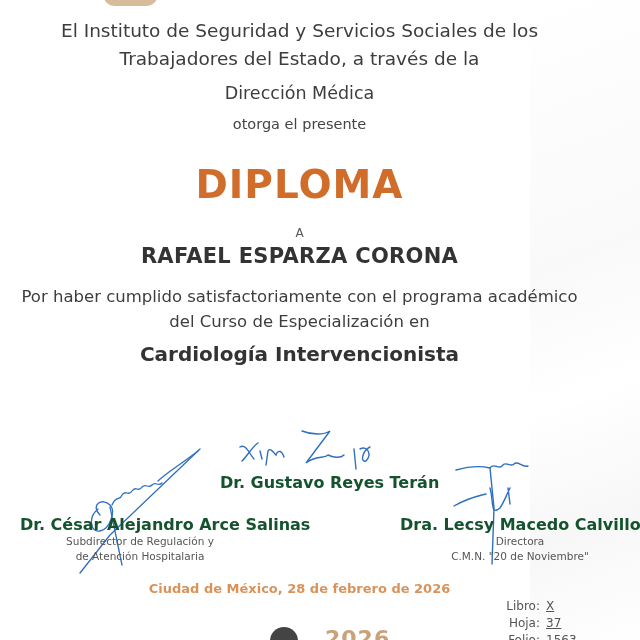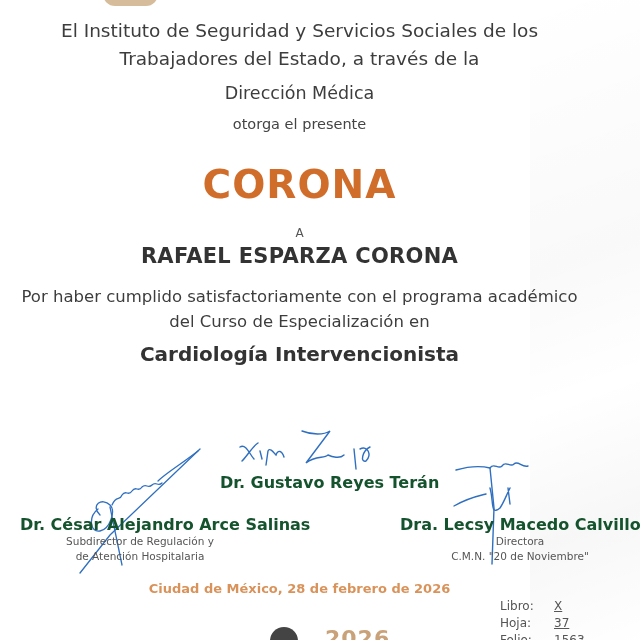--- a/index.html
+++ b/index.html
@@ -35,21 +35,21 @@
   .dates { top: 382px; font-size: 16.5px; color: #3d3d3d; }
   .sig-block { position: absolute; text-align: center; white-space: nowrap; }
   .sig-name { font-size: 16px; font-weight: bold; color: #14532d; }
   .sig-role { font-size: 10.5px; color: #555; line-height: 15px; }
   .sig-center { left: 220px; width: 200px; top: 473px; }
   .sig-left { left: 20px; width: 240px; top: 515px; }
   .sig-right { left: 400px; width: 240px; top: 515px; }
   .signature { position: absolute; pointer-events: none; }
   .city { top: 581px; font-size: 13px; font-weight: bold; color: #d9935a; }
   .registry { position: absolute; left: 500px; top: 598px; font-size: 12px; color: #555; line-height: 17px; }
-  .registry .lbl { display: inline-block; width: 40px; text-align: left; margin-right: 14px; }
+  .registry .lbl { display: inline-block; width: 40px; text-align: right; margin-right: 6px; }
   .registry .val { text-decoration: underline; }
   .bottom-emblem { position: absolute; left: 270px; top: 627px; width: 28px; height: 20px; border-radius: 14px 14px 0 0; background: #444; }
   .bottom-year { position: absolute; left: 325px; top: 626px; font-size: 22px; font-weight: bold; color: #c9a27a; letter-spacing: 1px; }
 </style>
 </head>
 <body>
 
 <div class="page">
   <div class="watermark"></div>
 
@@ -58,21 +58,21 @@
 
   </div>
 
   <div class="center inst">
     <div>El Instituto de Seguridad y Servicios Sociales de los</div>
     <div>Trabajadores del Estado, a través de la</div>
   </div>
 
   <div class="center direccion">Dirección Médica</div>
   <div class="center otorga">otorga el presente</div>
-  <div class="center diploma">CORONA</div>
+  <div class="center diploma">DIPLOMA</div>
   <div class="center a-letter">A</div>
   <div class="center name">RAFAEL ESPARZA CORONA</div>
 
   <div class="center reason">
     <div>Por haber cumplido satisfactoriamente con el programa académico</div>
     <div>del Curso de Especialización en</div>
   </div>
 
   <div class="center specialty">Cardiología Intervencionista</div>
 

